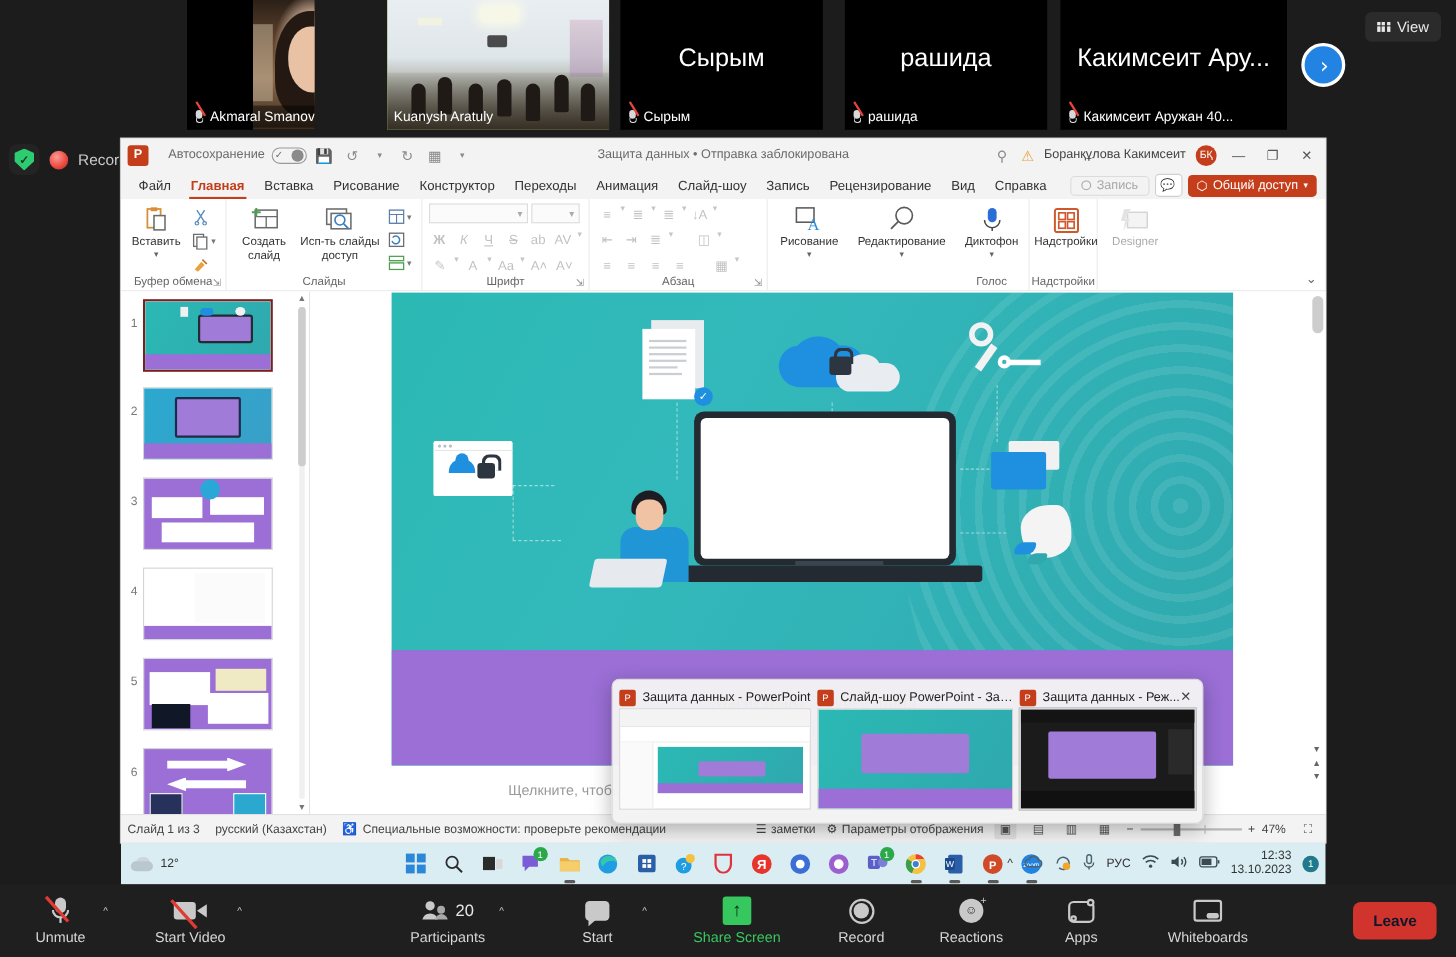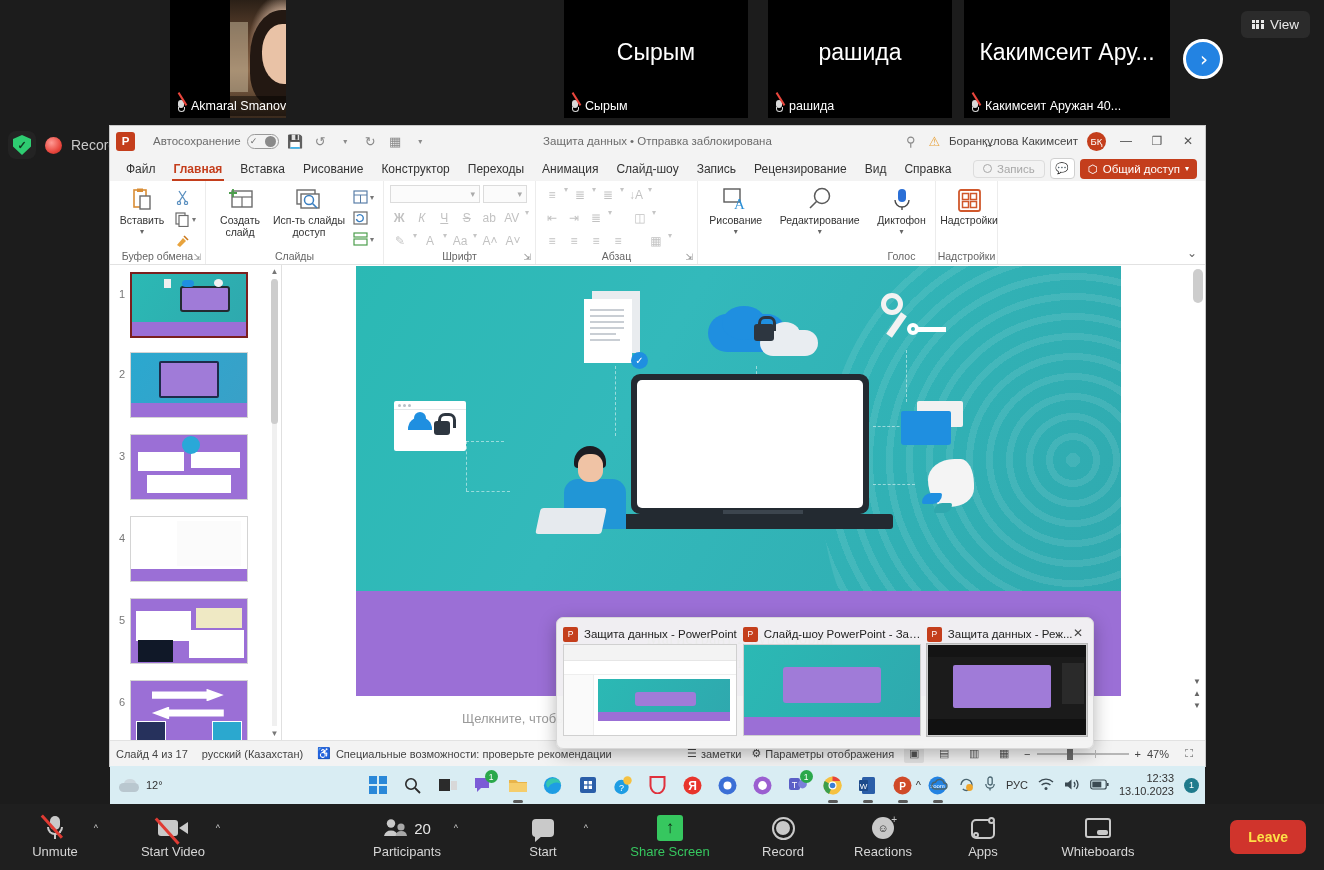--- a/index.html
+++ b/index.html
@@ -284,21 +284,21 @@
     font-size: 9px; display: flex; align-items: center; justify-content: center; }
 
   
   .ztoolbar { position: absolute; left: 0; bottom: 0; width: 1324px; height: 66px;
     background: #1f1f1f; display: flex; align-items: center; }
   .zitem { display: flex; flex-direction: column; align-items: center; justify-content: center;
     color: #d6d6d6; font-size: 13px; cursor: pointer; position: relative; gap: 3px; width: 90px; }
   .zitem .zic { height: 26px; display: flex; align-items: center; justify-content: center; }
   .zcaret { position: absolute; right: -4px; top: 8px; font-size: 9px; color: #cfcfcf; }
   .zgreen { color: #36c75f; }
-  .leave-btn { position: absolute; right: 18px; background: #d0342c; color: #fde047; font-size: 14px;
+  .leave-btn { position: absolute; right: 18px; background: #d0342c; color: #0f172a; font-size: 14px;
     font-weight: bold; padding: 9px 18px; border-radius: 7px; cursor: pointer; }
 
   .mic-z { width: 22px; height: 26px; position: relative; }
   .mic-z .b { position: absolute; left: 6px; top: 1px; width: 10px; height: 14px; border-radius: 5px; background: #c9c9c9; }
   .mic-z .u { position: absolute; left: 3px; top: 12px; width: 16px; height: 8px; border: 2px solid #c9c9c9;
     border-top: none; border-radius: 0 0 9px 9px; }
   .mic-z .st { position: absolute; left: 10px; top: 19px; width: 2px; height: 5px; background: #c9c9c9; }
   .slash { position: absolute; left: -2px; top: -1px; width: 30px; height: 2.5px; background: #e03b33;
     transform: rotate(48deg); transform-origin: left center; }
   .cam-z { width: 30px; height: 20px; position: relative; }
@@ -340,20 +340,39 @@
           <div class="face"></div>
       </div>
       <div class="nameplate dark">
         <span class="micmute">
             <span class="micstand"></span>
           </span>
         <span>Akmaral Smanova</span>
       </div>
     </div>
 
+    <div class="vtile" style="left:352px;width:202px;box-shadow:inset 0 0 0 2px #8ec63f;">
+      <div class="photo-room">
+        <div class="lamp"></div>
+          <div class="lamp2"></div>
+          <div class="proj"></div>
+        <div class="win"></div>
+        <div class="desks"></div>
+        <div class="p" style="left:22px;"></div>
+          <div class="p" style="left:46px;bottom:14px;"></div>
+        <div class="p" style="left:74px;"></div>
+          <div class="p" style="left:100px;bottom:12px;"></div>
+        <div class="p" style="left:126px;"></div>
+          <div class="p" style="left:152px;bottom:16px;"></div>
+        <div class="p" style="left:176px;"></div>
+      </div>
+      <div class="nameplate">
+        <span>Kuanysh Aratuly</span>
+      </div>
+    </div>
 
     <div class="vtile" style="left:564px;width:184px;">
       <div class="bigname">Сырым</div>
       <div class="nameplate">
         <span class="micmute">
             <span class="micstand"></span>
           </span>
         <span>Сырым</span>
       </div>
     </div>
@@ -670,20 +689,33 @@
                   <rect x="5.5" y="13.5" width="6" height="6" fill="none" stroke="#d0582c" stroke-width="1.5"></rect>
                   <rect x="13.5" y="13.5" width="6" height="6" fill="none" stroke="#d0582c" stroke-width="1.5"></rect>
                 </svg>
             </div>
             <div class="tx">Надстройки</div>
           </div>
         </div>
         <div class="glabel">Надстройки</div>
       </div>
 
+      <div class="rgroup" style="width:68px;border-right:none;">
+        <div class="rrow">
+          <div class="bigbtn dim" style="width:58px;">
+            <div class="ic">
+              <svg width="28" height="25" viewBox="0 0 28 25">
+                  <rect x="7" y="5" width="18" height="14" fill="#e6e6e6" stroke="#9a9a9a" stroke-width="1.3"></rect>
+                  <path d="M4 2 L10 2 L5 11 L9 11 L3 22 L5 13 L1 13 Z" fill="#bdbdbd"></path>
+                </svg>
+            </div>
+            <div class="tx">Designer</div>
+          </div>
+        </div>
+      </div>
 
       <div class="ribbon-collapse">⌄</div>
     </div>
 
     <div class="pp-body">
 
       <div class="thumbpane">
 
         <div class="thumb-row" style="margin-top:4px;">
           <div class="thumb-num">1</div>
@@ -848,21 +880,21 @@
         </div>
         <div class="nav-btns">
           <span>▼</span>
           <span>▲</span>
           <span>▼</span>
         </div>
       </div>
     </div>
 
     <div class="pp-status">
-      <span>Слайд 4 из 17</span>
+      <span>Слайд 1 из 3</span>
       <span>русский (Казахстан)</span>
       <span style="display:flex;align-items:center;gap:5px;">
         <span>♿</span>
         <span>Специальные возможности: проверьте рекомендации</span>
       </span>
       <div class="st-right">
         <span style="display:flex;align-items:center;gap:4px;">
           <span>☰</span>
           <span>заметки</span>
         </span>

